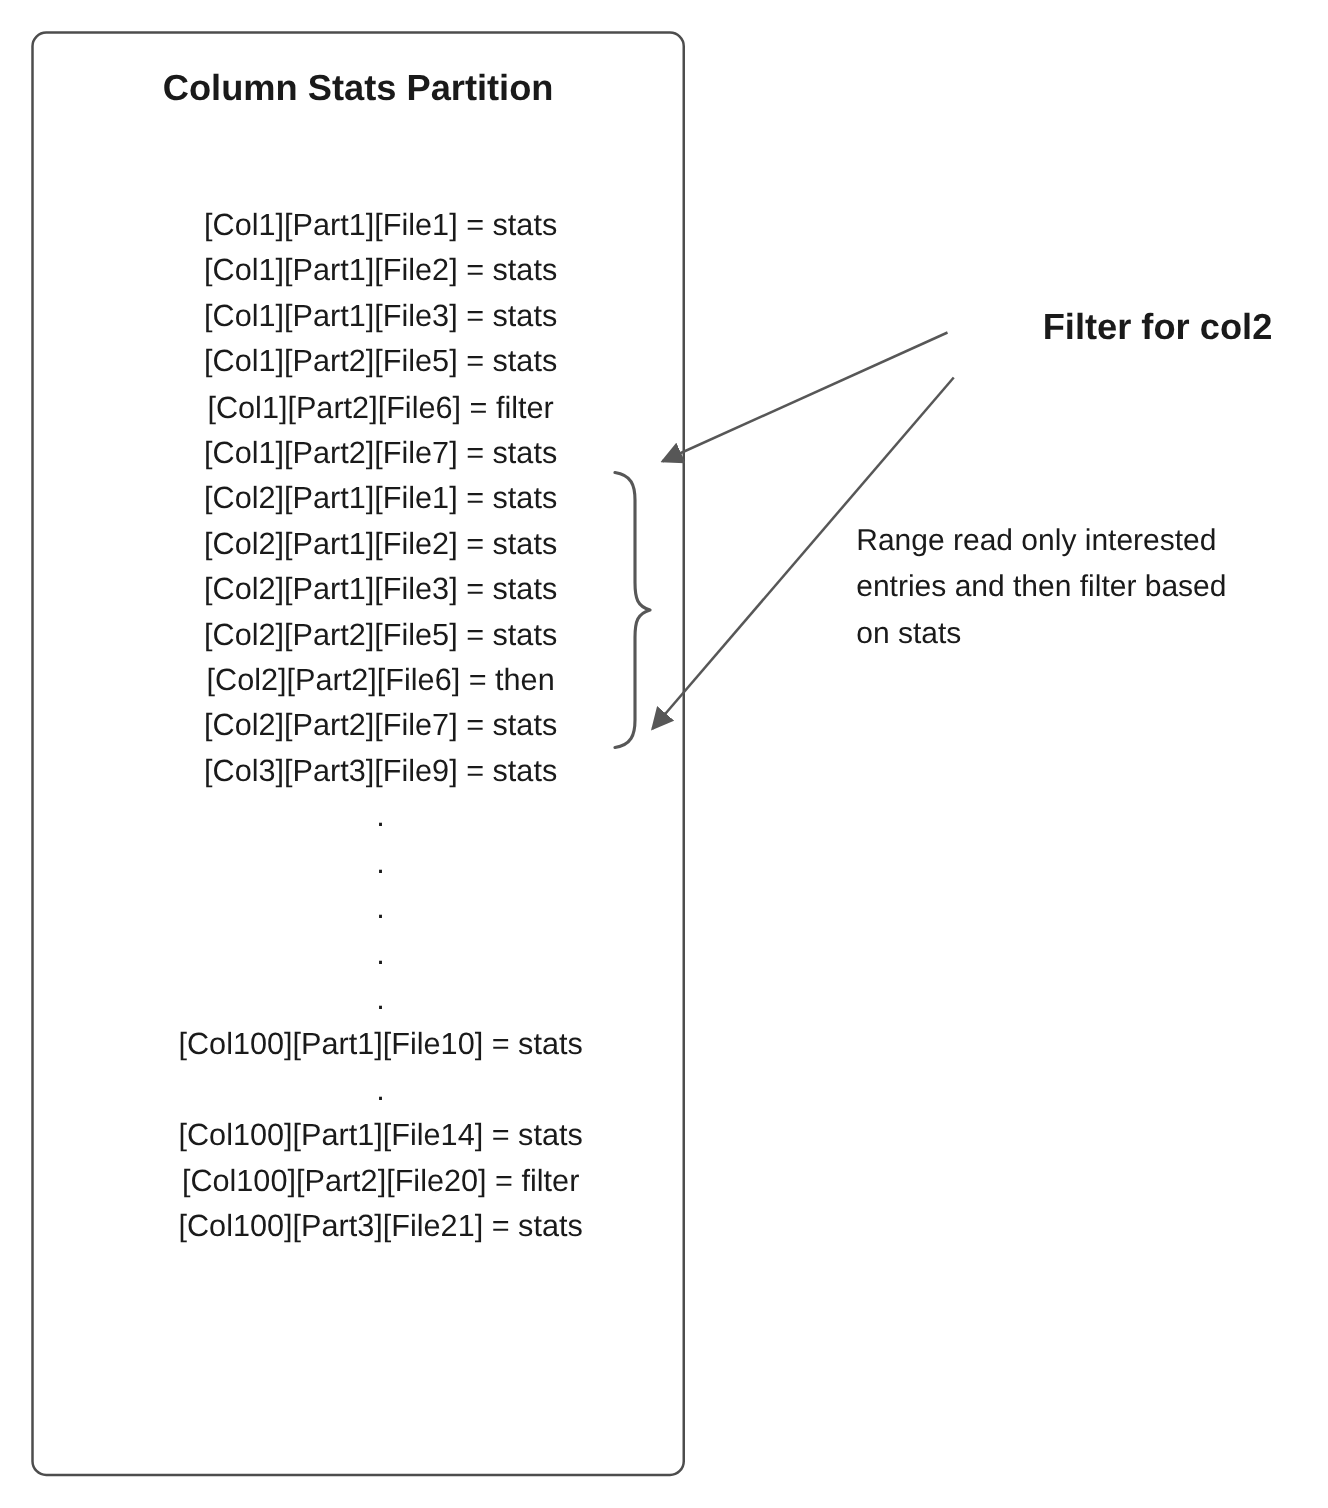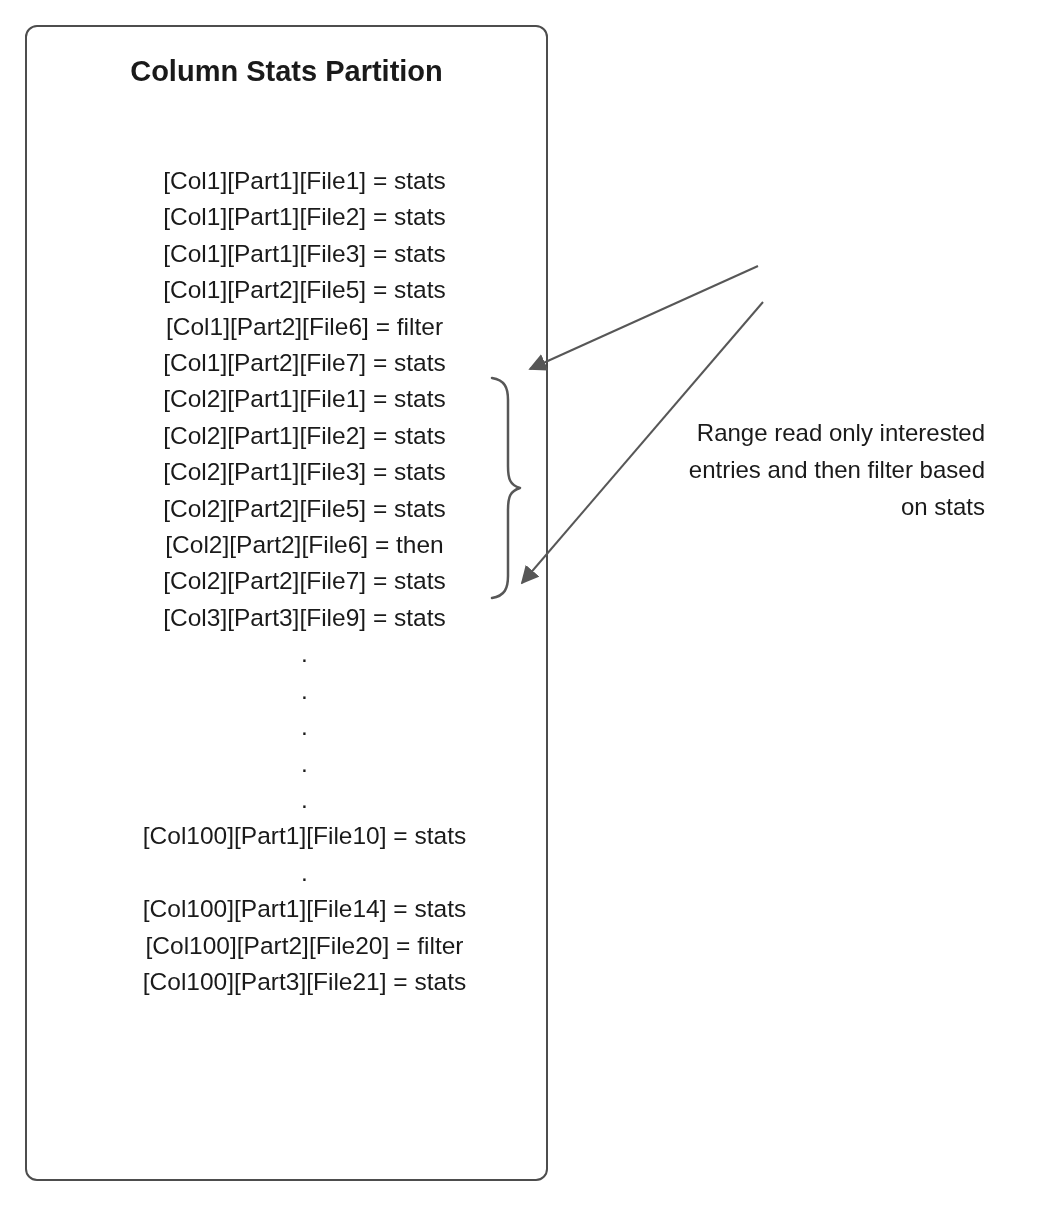--- a/index.html
+++ b/index.html
@@ -65,21 +65,21 @@
     text-align: center;
     color: var(--text);
   }
   .range-note {
     position: absolute;
     left: 685px;
     top: 414px;
     width: 300px;
     font-size: 24px;
     line-height: 37px;
-    text-align: right;
+    text-align: left;
     color: var(--text);
   }
   svg.overlay {
     position: absolute;
     left: 0;
     top: 0;
     width: 1062px;
     height: 1206px;
     pointer-events: none;
   }
@@ -145,16 +145,17 @@
              C 508 479, 510 485, 520 488
              C 510 491, 508 497, 508 510
              L 508 576
              C 508 588, 505 596, 492 598"></path>
 
     <line class="arrow-line" x1="758" y1="266" x2="530" y2="369" marker-end="url(#arrow)"></line>
 
     <line class="arrow-line" x1="763" y1="302" x2="522" y2="583" marker-end="url(#arrow)"></line>
   </svg>
 
+  <div class="filter-label">Filter for col2</div>
 
   <div class="range-note">Range read only interested entries and then filter based on stats</div>
 
 </div>
 
 </body></html>

